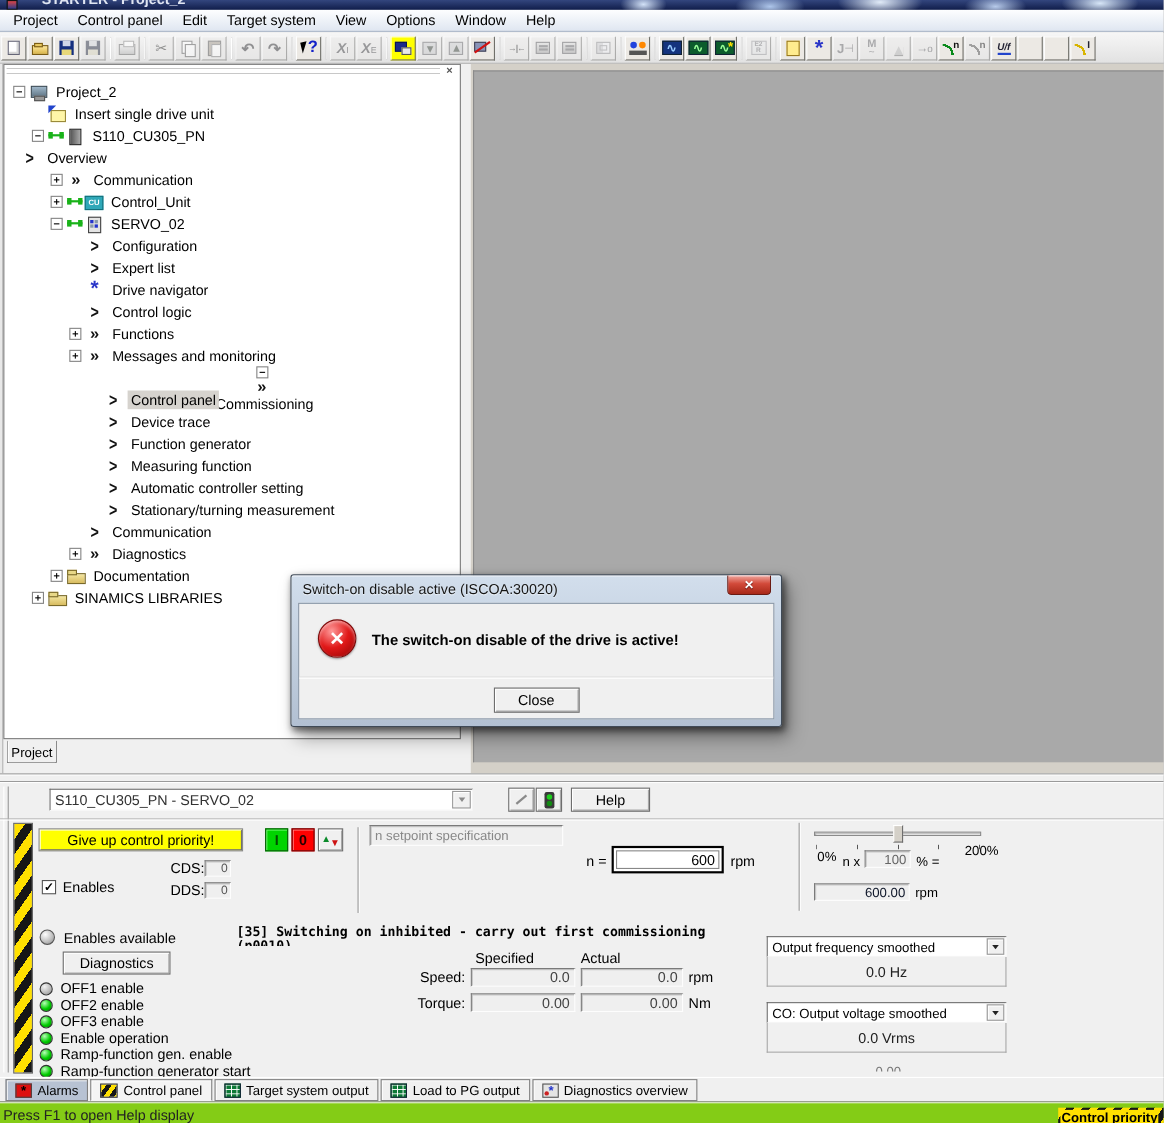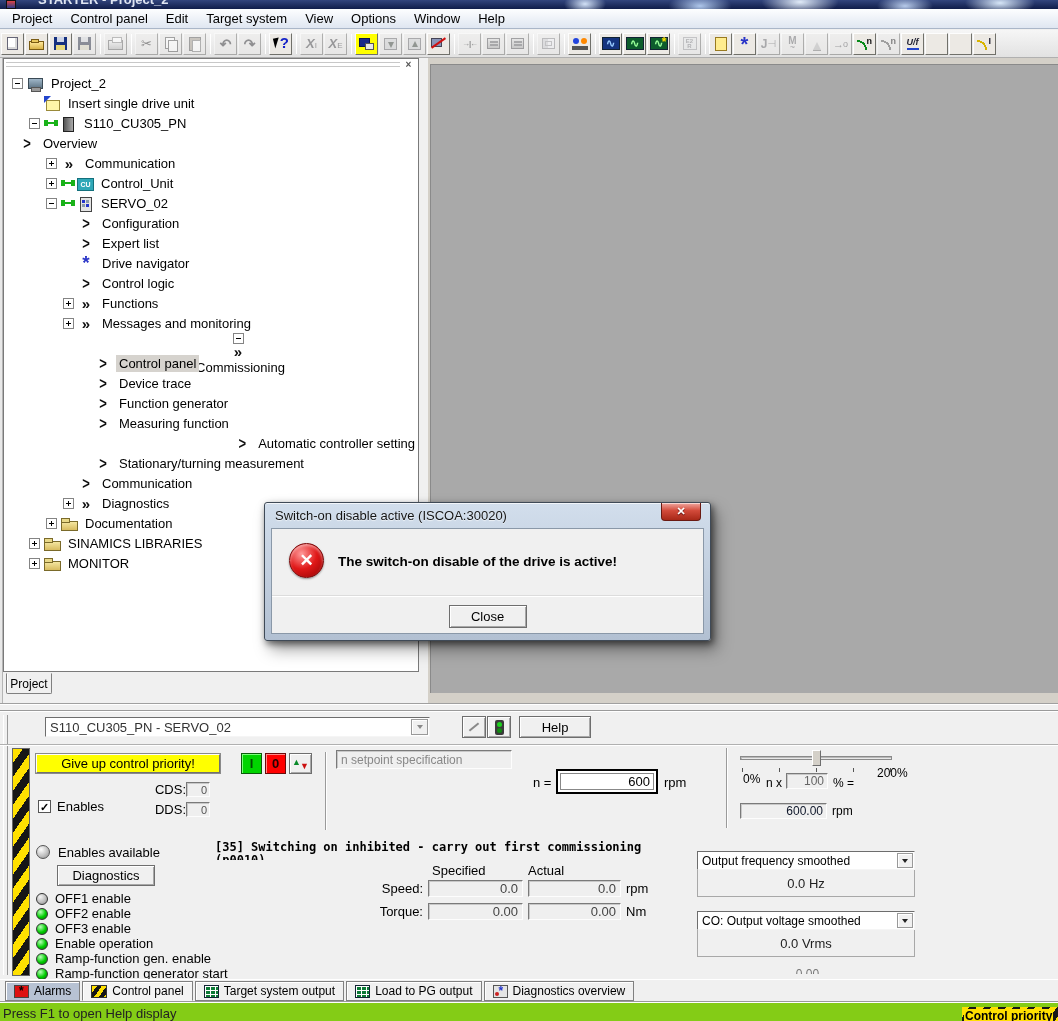--- a/index.html
+++ b/index.html
@@ -282,21 +282,21 @@
   
   #statusbar { position:absolute; left:0; top:1001px; width:1058px; height:20px; background:#84cc16;
     border-top:1px solid #9a9a9a; box-shadow:inset 0 1px 0 #fff; }
   #status-left { position:absolute; left:3px; top:4px; color:#222; }
   #status-right { position:absolute; left:962px; top:5px; width:120px; height:15px; overflow:hidden;
     background:repeating-linear-gradient(125deg, #ffe000 0 6px, #161616 6px 12px); }
   #status-right span { display:inline-block; background:#ffe000; font-weight:bold; font-size:12px;
     margin:2px 0 0 2px; padding:0 1px; white-space:nowrap; }
 
   
-  #dialog { position:absolute; left:264px; top:502px; width:447px; height:139px; z-index:50;
+  #dialog { position:absolute; left:264px; top:522px; width:447px; height:139px; z-index:50;
     background:linear-gradient(#d2deec,#b2c0d2); border:1px solid #3f4a57; border-radius:3px;
     box-shadow:2px 3px 7px rgba(0,0,0,.55), 6px 9px 16px rgba(0,0,0,.35), inset 0 1px 0 rgba(255,255,255,.7); }
   #dlg-title { position:absolute; left:10px; top:5px; font-size:13px; color:#151515;
     text-shadow:0 1px 1px rgba(255,255,255,.7); }
   #dlg-close { position:absolute; right:9px; top:0; width:40px; height:18px;
     background:linear-gradient(#f0a8a0, #d24a3a 45%, #a82818); border:1px solid #6a1a12; border-top:none;
     border-radius:0 0 4px 4px; display:flex; align-items:center; justify-content:center;
     box-shadow:inset 0 1px 0 rgba(255,255,255,.55); }
   #dlg-close .x { color:#fff; font-weight:bold; font-size:11px; text-shadow:0 1px 1px #5a1010; }
   #dlg-body { position:absolute; left:6px; right:6px; top:25px; bottom:6px; background:#f0f0f0; border:1px solid #8a98a8; }
@@ -612,21 +612,21 @@
           <span class="tlabel">Function generator</span>
         </div>
 
         <div class="trow" style="padding-left: 76px;">
           <span class="exp exp-no"></span>
 
           <span class="ticon t-chev"></span>
           <span class="tlabel">Measuring function</span>
         </div>
 
-        <div class="trow" style="padding-left: 76px; justify-content: flex-end;">
+        <div class="trow" style="padding-left: 76px;">
           <span class="exp exp-no"></span>
 
           <span class="ticon t-chev"></span>
           <span class="tlabel">Automatic controller setting</span>
         </div>
 
         <div class="trow" style="padding-left: 76px;">
           <span class="exp exp-no"></span>
 
           <span class="ticon t-chev"></span>
@@ -654,26 +654,20 @@
           <span class="tlabel">Documentation</span>
         </div>
 
         <div class="trow" style="padding-left: 25px;">
           <span class="exp exp-plus"></span>
 
           <span class="ticon t-folder"></span>
           <span class="tlabel">SINAMICS LIBRARIES</span>
         </div>
 
-        <div class="trow" style="padding-left: 25px;">
-          <span class="exp exp-plus"></span>
-
-          <span class="ticon t-folder"></span>
-          <span class="tlabel">MONITOR</span>
-        </div>
       </div>
   </div>
 
   <div id="proj-tabstrip">
     <div id="proj-tab">Project</div>
   </div>
 
   <div id="mdi">
       <div class="mdi-inner"></div>
     </div>

